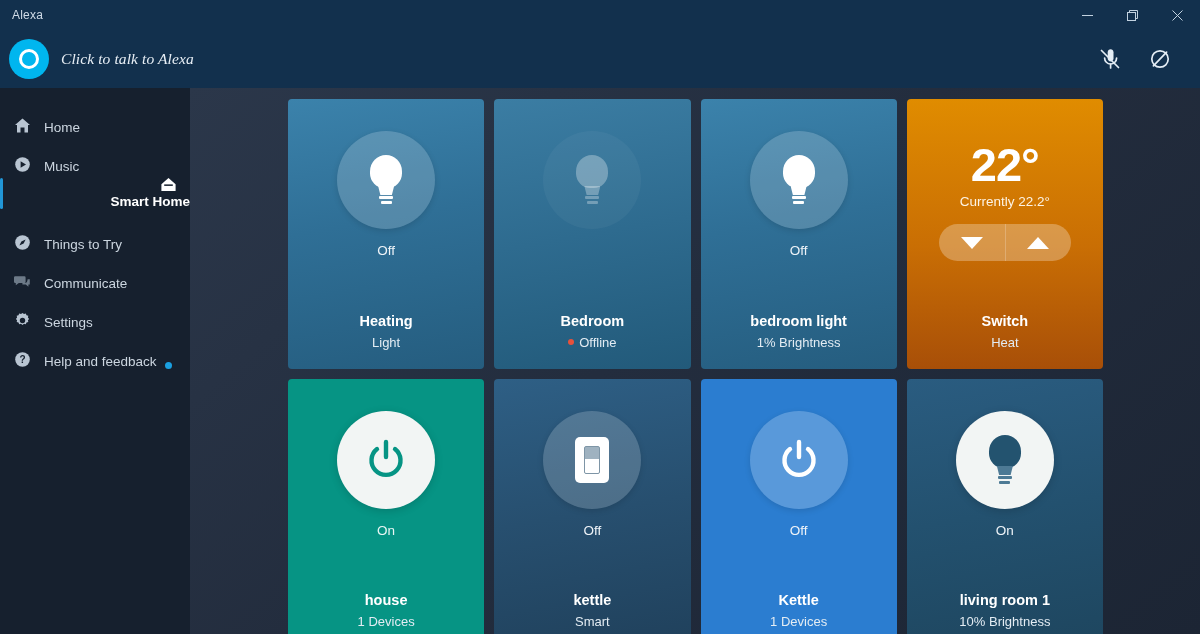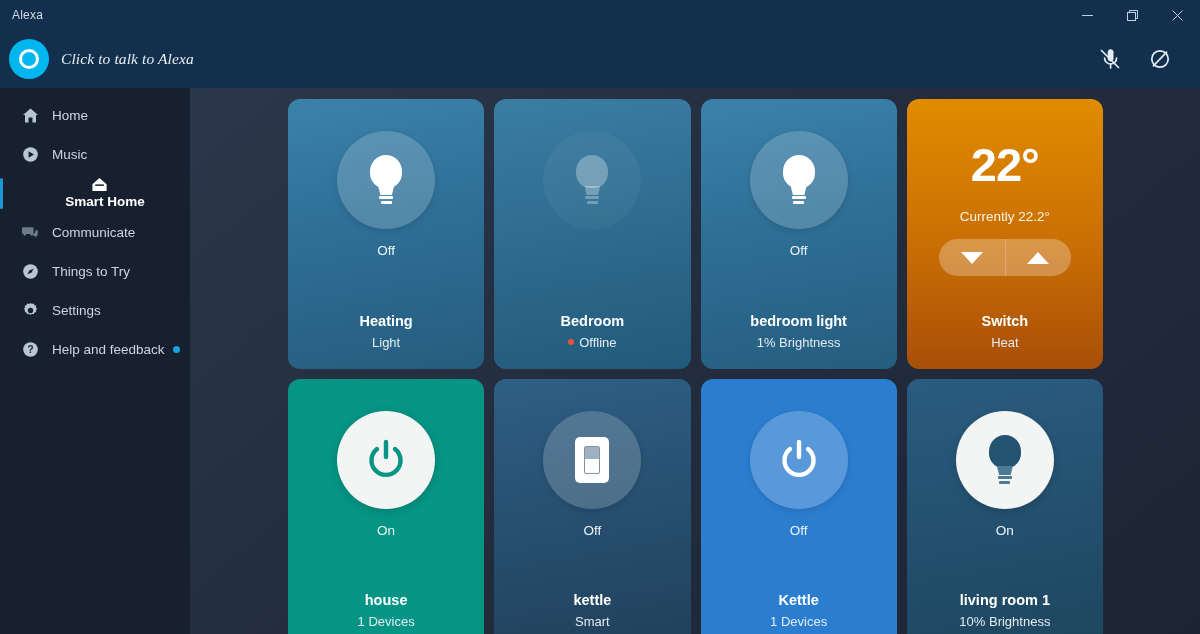--- a/index.html
+++ b/index.html
@@ -113,23 +113,23 @@
   
   .sidebar {
     width: 190px;
     flex: 0 0 190px;
     background: #16202e;
     padding-top: 8px;
   }
   .nav-item {
     height: 39px;
     display: flex;
-    align-items: center;
+    align-items: flex-end;
     position: relative;
-    padding-left: 20px;
+    padding-left: 12px;
     color: #ccd6e0;
     font-size: 13.5px;
   }
   .nav-item.active { color: #ffffff; font-weight: bold; flex-direction: column; }
   .nav-item.active::before {
     content: "";
     position: absolute;
     left: 0; top: 4px;
     width: 3px; height: 31px;
     background: #2196d6;
@@ -164,21 +164,21 @@
     min-width: 0;
     overflow: hidden;
   }
   .grid {
     display: grid;
     grid-template-columns: repeat(4, 1fr);
     gap: 10px 10px;
   }
   .card {
     position: relative;
-    border-radius: 12px;
+    border-radius: 4px;
     height: 270px;
     display: flex;
     flex-direction: column;
     align-items: center;
     overflow: hidden;
   }
   .card.row2 { height: 266px; }
 
   .card.blue   { background: linear-gradient(170deg, #3b82ab 0%, #2f6f96 45%, #255d7f 100%); }
   .card.blue2  { background: linear-gradient(170deg, #3b7da3 0%, #2e6b8f 50%, #225a7a 100%); }
@@ -242,21 +242,21 @@
   
   .thermo-temp {
     margin-top: 42px;
     font-size: 47px;
     font-weight: bold;
     color: #ffffff;
     line-height: 1;
     letter-spacing: -1px;
   }
   .thermo-current {
-    margin-top: 21px;
+    margin-top: 6px;
     font-size: 13.5px;
     color: #fdf3e4;
   }
   .stepper {
     margin-top: 15px;
     width: 132px;
     height: 37px;
     border-radius: 19px;
     background: rgba(255,255,255,0.28);
     display: flex;
@@ -398,38 +398,38 @@
       <div class="nav-item active">
         <span class="nav-icon">
           <svg width="17" height="17" viewBox="0 0 17 17" fill="currentColor">
             <path d="M8.5 2 L15.6 8.2 L15.6 15 L1.4 15 L1.4 8.2 Z"></path>
             <rect x="4.2" y="8.4" width="8.6" height="1.5" fill="#16202e"></rect>
           </svg>
         </span>
         <span class="nav-label">Smart Home</span>
       </div>
 
+      <div class="nav-item">
+        <span class="nav-icon">
+          <svg width="17" height="17" viewBox="0 0 17 17">
+            <circle cx="8.5" cy="8.5" r="7.3" fill="currentColor"></circle>
+            <polygon points="11.6,5.4 7.4,7.4 5.4,11.6 9.6,9.6" fill="#16202e"></polygon>
+          </svg>
+        </span>
+        <span class="nav-label">Things to Try</span>
+      </div>
+
       <div class="nav-item dim">
         <span class="nav-icon">
           <svg width="17" height="17" viewBox="0 0 17 17" fill="currentColor">
             <path d="M1.2 3.2 h9.2 a1.2 1.2 0 0 1 1.2 1.2 v4.4 a1.2 1.2 0 0 1 -1.2 1.2 h-5.6 l-3 2.3 v-2.3 h-0.6 a1.2 1.2 0 0 1 -1.2 -1.2 v-4.4 a1.2 1.2 0 0 1 1.2 -1.2 z"></path>
             <path d="M13.6 6.2 h2.2 v5.2 h-1.4 v2.3 l-2.6 -2.3 h-3.4 v-1.5 h2.6 a2.4 2.4 0 0 0 2.4 -2.4 z"></path>
           </svg>
         </span>
         <span class="nav-label">Communicate</span>
-      </div>
-
-      <div class="nav-item">
-        <span class="nav-icon">
-          <svg width="17" height="17" viewBox="0 0 17 17">
-            <circle cx="8.5" cy="8.5" r="7.3" fill="currentColor"></circle>
-            <polygon points="11.6,5.4 7.4,7.4 5.4,11.6 9.6,9.6" fill="#16202e"></polygon>
-          </svg>
-        </span>
-        <span class="nav-label">Things to Try</span>
       </div>
 
       <div class="nav-item">
         <span class="nav-icon">
           <svg width="17" height="17" viewBox="0 0 17 17" fill="currentColor">
             <path d="M8.5 0.9 l1.5 1.1 1.8 -0.5 0.7 1.7 1.8 0.5 -0.4 1.8 1.2 1.4 -1.2 1.4 0.4 1.8 -1.8 0.5 -0.7 1.7 -1.8 -0.5 -1.5 1.1 -1.5 -1.1 -1.8 0.5 -0.7 -1.7 -1.8 -0.5 0.4 -1.8 -1.2 -1.4 1.2 -1.4 -0.4 -1.8 1.8 -0.5 0.7 -1.7 1.8 0.5 z"></path>
             <circle cx="8.5" cy="8.5" r="2.7" fill="#16202e"></circle>
           </svg>
         </span>
         <span class="nav-label">Settings</span>

